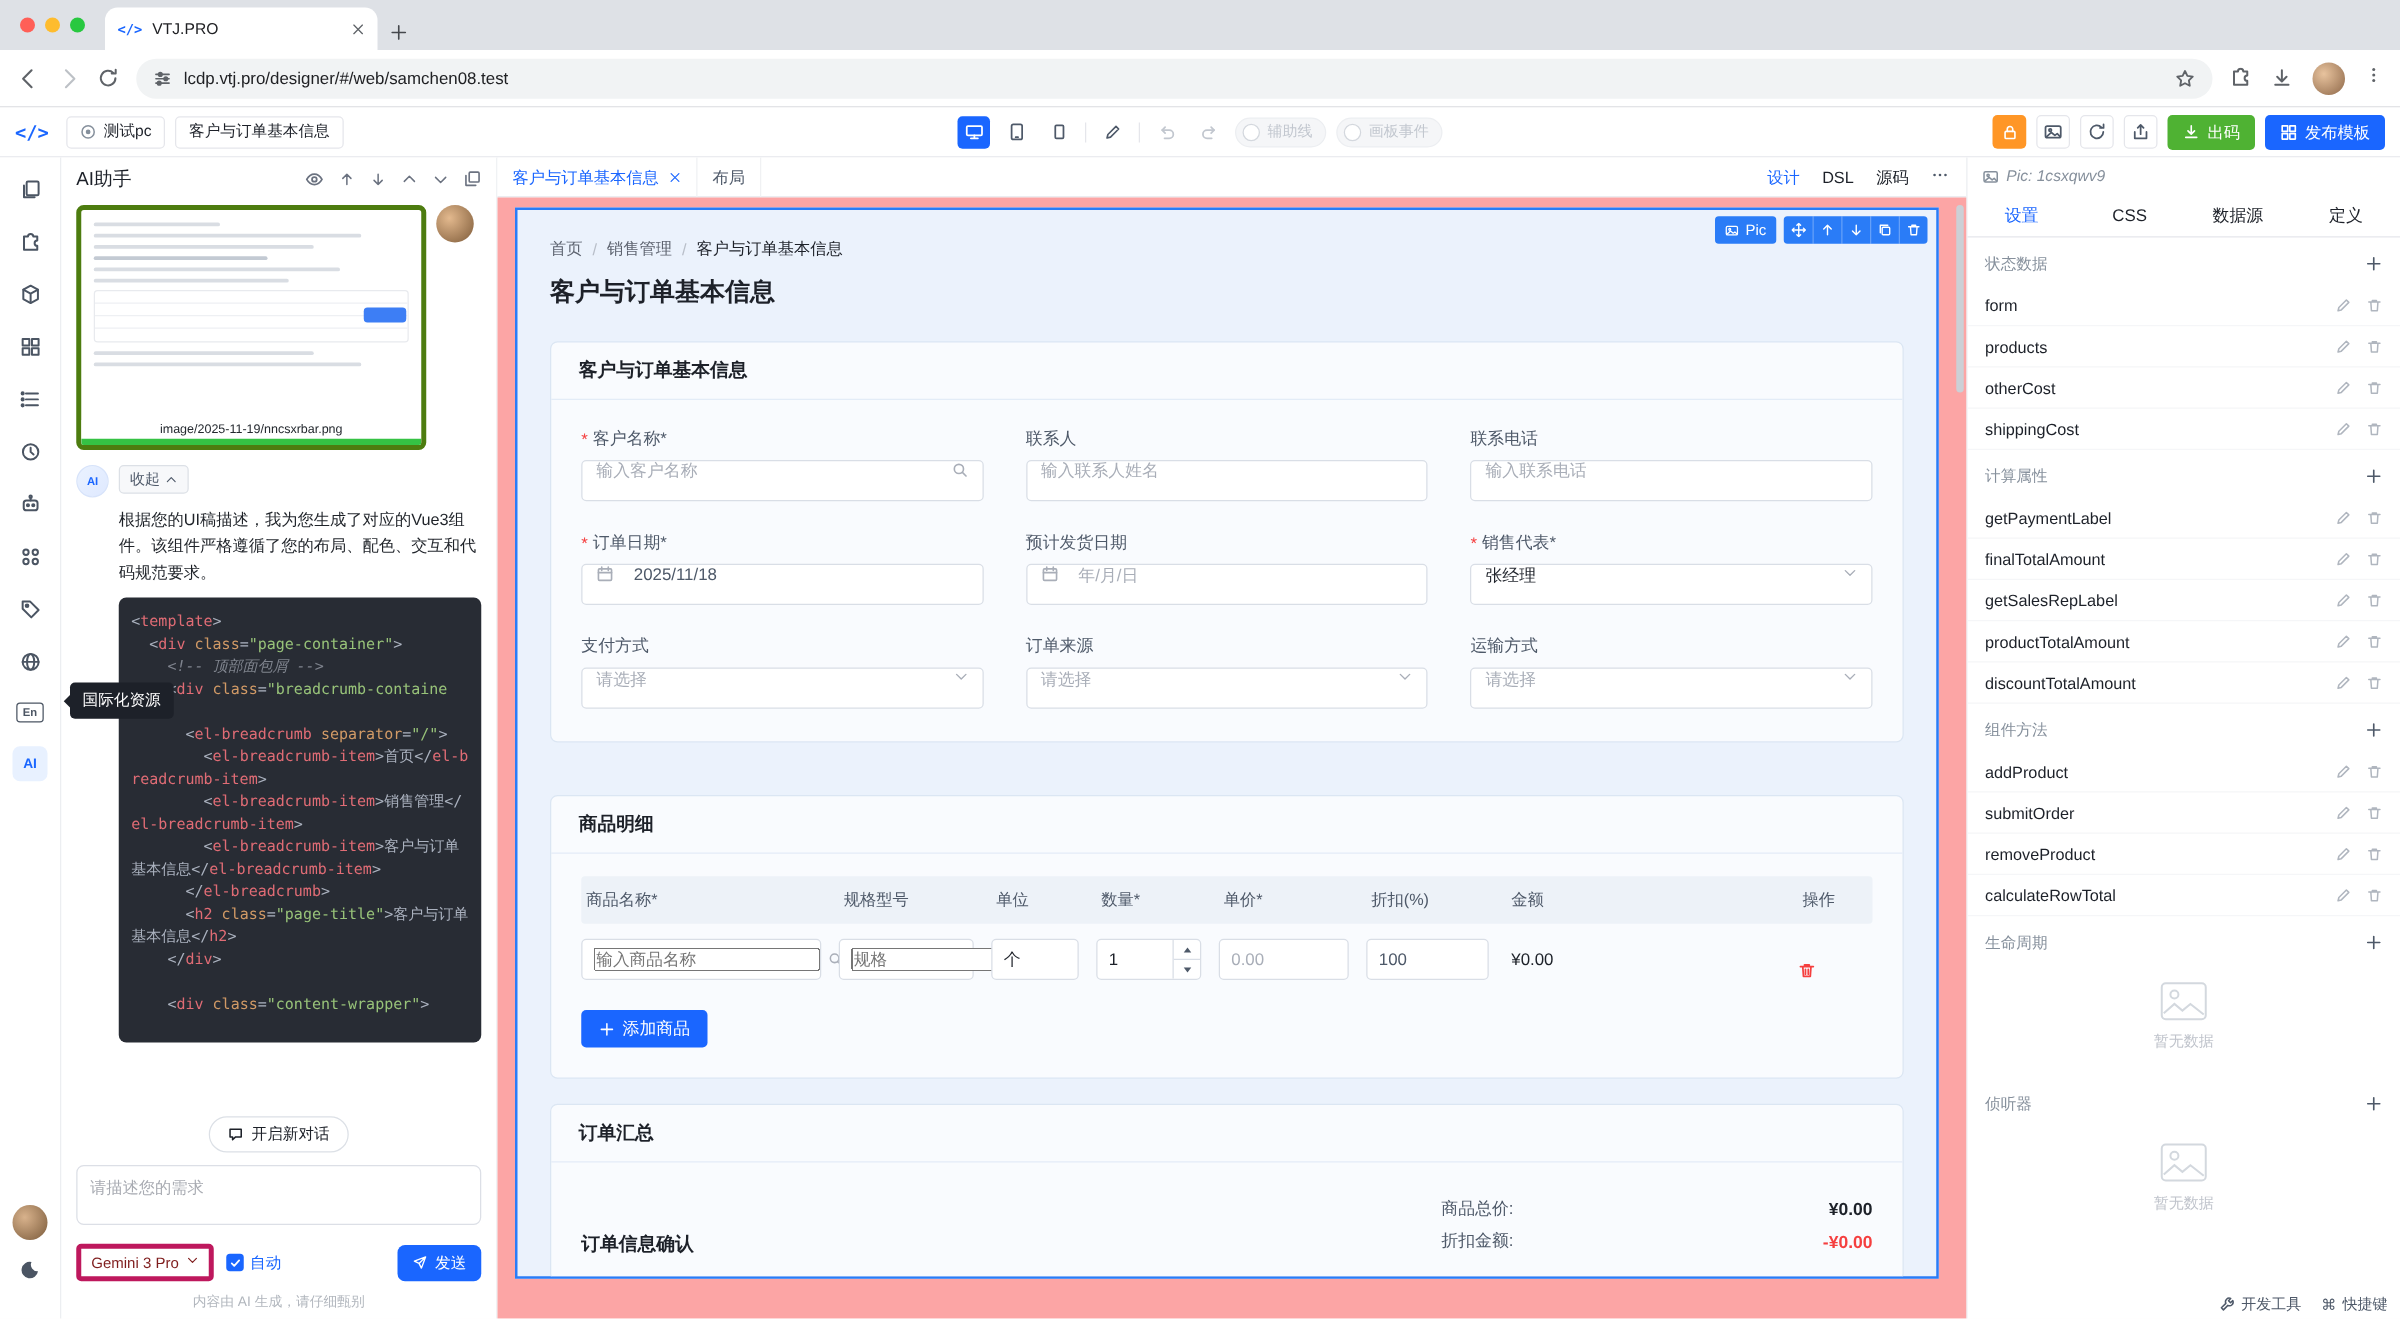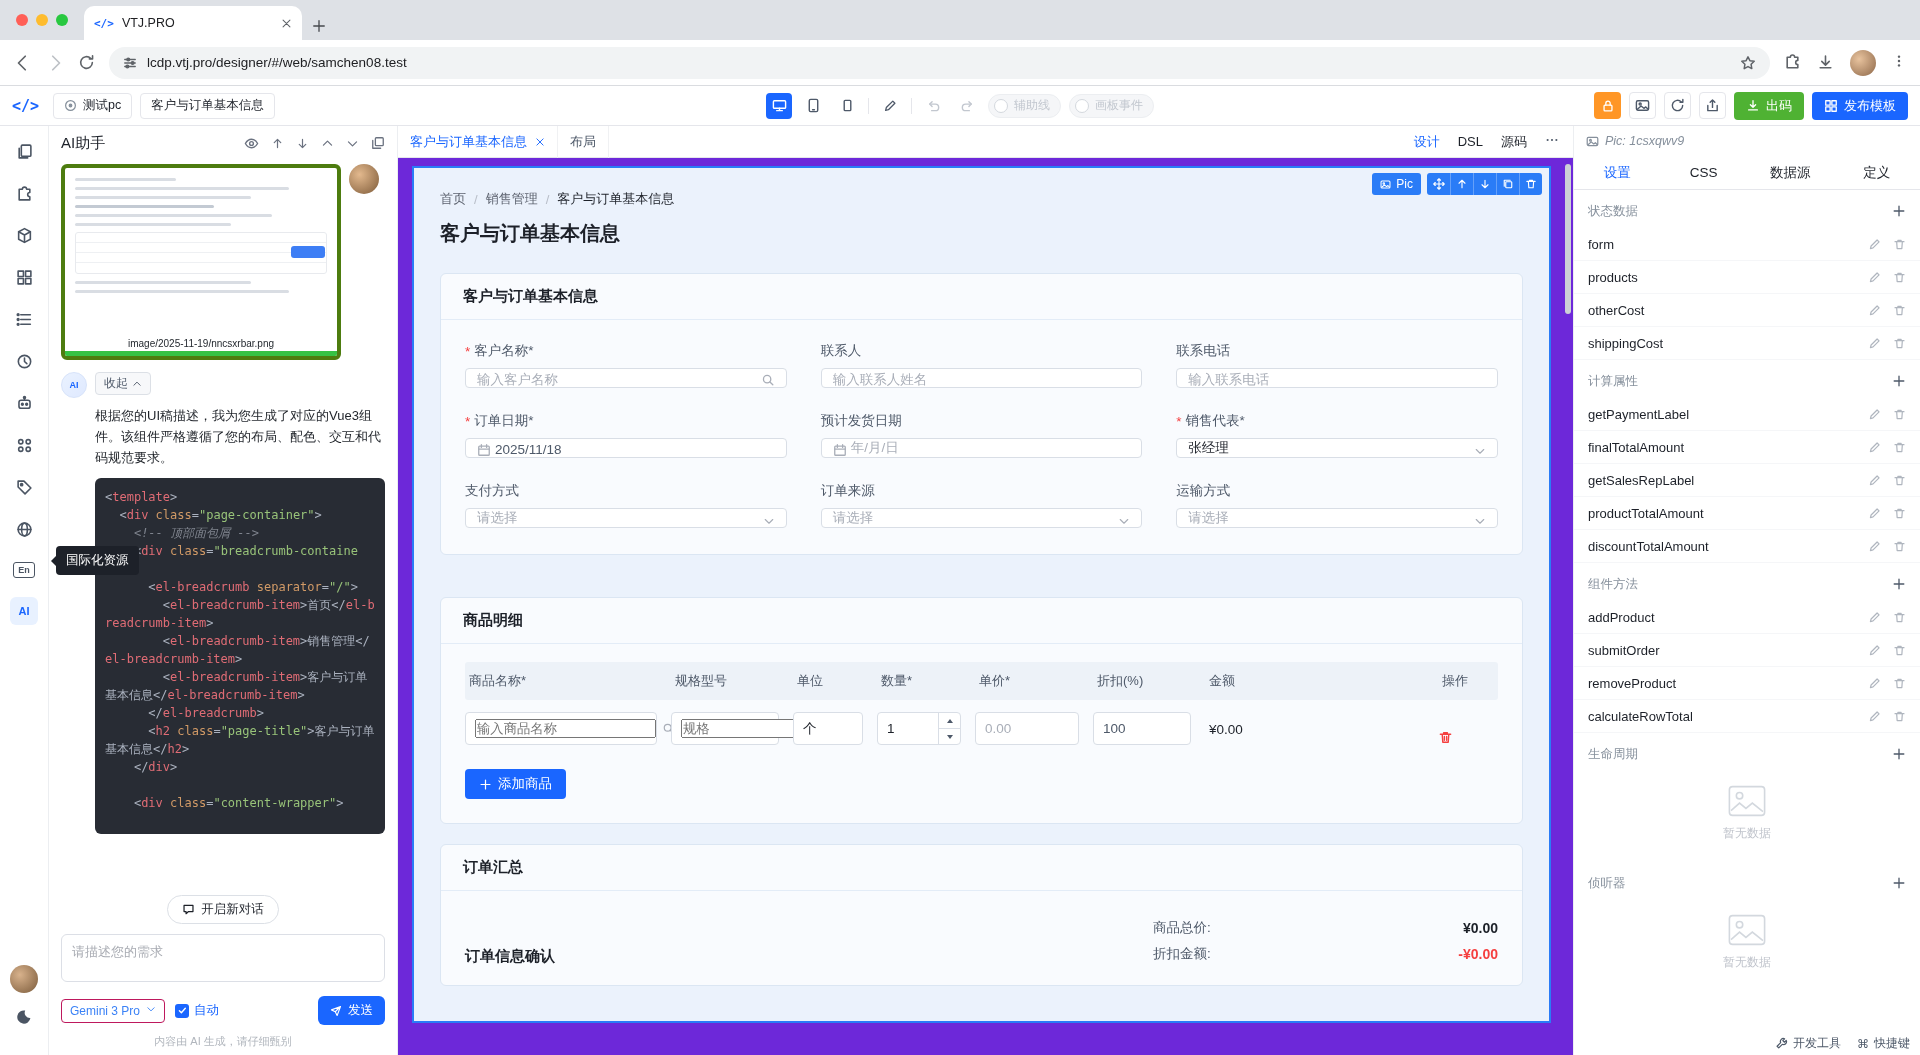--- a/index.html
+++ b/index.html
@@ -79,53 +79,53 @@
   .ai-msg { margin-top:10px; font-size:13px; color:#1f2329; line-height:1.62; }
   .code { margin-top:10px; background:#282c34; border-radius:6px; padding:10px 10px; height:356px; overflow:hidden;
     font-family:"DejaVu Sans Mono",monospace; font-size:12px; line-height:1.5; color:#abb2bf; white-space:pre-wrap; word-break:break-all; }
   .tk-t{color:#e06c75;} .tk-a{color:#d19a66;} .tk-s{color:#98c379;} .tk-c{color:#7f848e; font-style:italic;}
   .ai-bottom { padding:8px 12px 6px; }
   .newchat-row { display:flex; justify-content:center; margin-bottom:10px; }
   .newchat { display:flex; align-items:center; gap:6px; border:1px solid #dce0e6; border-radius:15px; padding:5px 14px; font-size:12.5px; color:#1d2129; background:#fff; }
   .ai-input { width:100%; height:48px; border:1px solid #dcdfe6; border-radius:6px; padding:8px 10px; font-size:13px; color:#1d2129; resize:none; outline:none; font-family:inherit; }
   .ai-input::placeholder { color:#a8abb2; }
   .ai-controls { display:flex; align-items:center; margin-top:10px; gap:10px; }
-  .model-select { display:flex; align-items:flex-start; gap:6px; border:1px solid #be185d; border-radius:4px; padding:4px 8px; font-size:12px; color:#3b82f6; }
+  .model-select { display:flex; align-items:flex-start; gap:6px; border:4px solid #be185d; border-radius:4px; padding:4px 8px; font-size:12px; color:#7f1d1d; }
   .auto-check { display:flex; align-items:center; gap:5px; font-size:12.5px; color:#1a66ff; }
   .checkbox { width:14px; height:14px; background:#1a66ff; border-radius:3px; color:#fff; display:flex; align-items:center; justify-content:center; }
   .send-btn { margin-left:auto; background:#1a66ff; color:#fff; border-radius:6px; padding:6px 12px; font-size:12.5px; display:flex; align-items:center; gap:6px; }
   .disclaimer { text-align:center; font-size:11px; color:#b1b6bd; margin-top:9px; }
 
   
   .canvas-col { flex:1; display:flex; flex-direction:column; min-width:0; }
   .canvas-tabs { height:32px; background:#fff; border-bottom:1px solid #e5e6eb; display:flex; align-items:center; }
   .ctab { height:32px; display:flex; align-items:center; gap:8px; padding:0 12px; font-size:13px; border-right:1px solid #f0f1f3; }
   .ctab.active { color:#1a66ff; }
   .ctab.idle { color:#4e5969; }
   .cmodes { margin-left:auto; display:flex; align-items:center; gap:18px; padding-right:14px; font-size:13px; color:#1d2129; }
   .cmode.active { color:#1a66ff; }
-  .canvas-area { flex:1; background:#6d28d9; position:relative; overflow:hidden; }
+  .canvas-area { flex:1; background:#fca5a5; position:relative; overflow:hidden; }
   .vscroll { position:absolute; right:2px; top:6px; width:6px; height:150px; background:#ccd0d6; border-radius:3px; }
   .page { position:absolute; left:14px; top:8px; width:1139px; height:857px; background:#ebf2fc; border:2px solid #2a7cf7; padding:0 26px; overflow:hidden; }
   .sel-bar { position:absolute; top:5px; right:7px; display:flex; gap:6px; z-index:5; }
   .pic-chip { background:#2a7cf7; color:#fff; border-radius:3px; height:22px; display:flex; align-items:center; gap:5px; padding:0 8px; font-size:12px; }
   .sel-actions { background:#2a7cf7; border-radius:3px; height:22px; display:flex; align-items:center; }
   .sel-act { width:23px; height:22px; display:flex; align-items:center; justify-content:center; color:#fff; border-left:1px solid rgba(255,255,255,.28); }
   .sel-act:first-child { border-left:none; }
   .bc { margin-top:22px; display:flex; align-items:center; gap:8px; font-size:13px; color:#5e6470; }
   .bc .last { color:#1d2129; }
   .bc .sep { color:#b8bec8; }
   .page-title { margin-top:12px; font-size:20px; font-weight:bold; color:#1d2129; }
   .card { margin-top:26px; background:#f9fbfe; border:1px solid #dbe6f3; border-radius:6px; }
   .card-head { padding:13px 22px; font-size:15px; font-weight:bold; color:#1d2129; border-bottom:1px solid #e3ecf7; }
   .card-body { padding:22px 24px 26px; }
   .grid3 { display:grid; grid-template-columns:repeat(3,1fr); column-gap:34px; row-gap:24px; }
   .f-label { font-size:13.5px; color:#4e5969; margin-bottom:8px; display:flex; align-items:center; gap:4px; }
   .star { color:#f53f3f; }
-  .control { height:20px; background:#fff; border:1px solid #d9dee6; border-radius:4px; display:flex; align-items:flex-end; padding:0 11px; font-size:13.5px; gap:4px; }
+  .control { height:33px; background:#fff; border:1px solid #d9dee6; border-radius:4px; display:flex; align-items:flex-start; padding:0 11px; font-size:13.5px; gap:16px; }
   .control input { border:none; outline:none; background:transparent; flex:1; font-size:13.5px; color:#1d2129; font-family:inherit; min-width:0; }
   .control input::placeholder { color:#a9aeb8; }
   .ph { color:#a9aeb8; } .val { color:#1d2129; } .val-dim { color:#4e5969; }
   .ctl-ic { color:#a9aeb8; flex:none; }
   .push { margin-left:auto; }
   
   .ptable-head { display:flex; background:#edf2f8; height:38px; align-items:center; font-size:13px; font-weight:normal; color:#4e5969; border-radius:3px; }
   .ptable-row { display:flex; align-items:center; padding:12px 0 4px; }
   .col-name{width:206px;} .col-spec{width:122px;} .col-unit{width:84px;} .col-qty{width:98px;}
   .col-price{width:118px;} .col-disc{width:112px;} .col-amt{flex:1;} .col-op{width:60px;}

